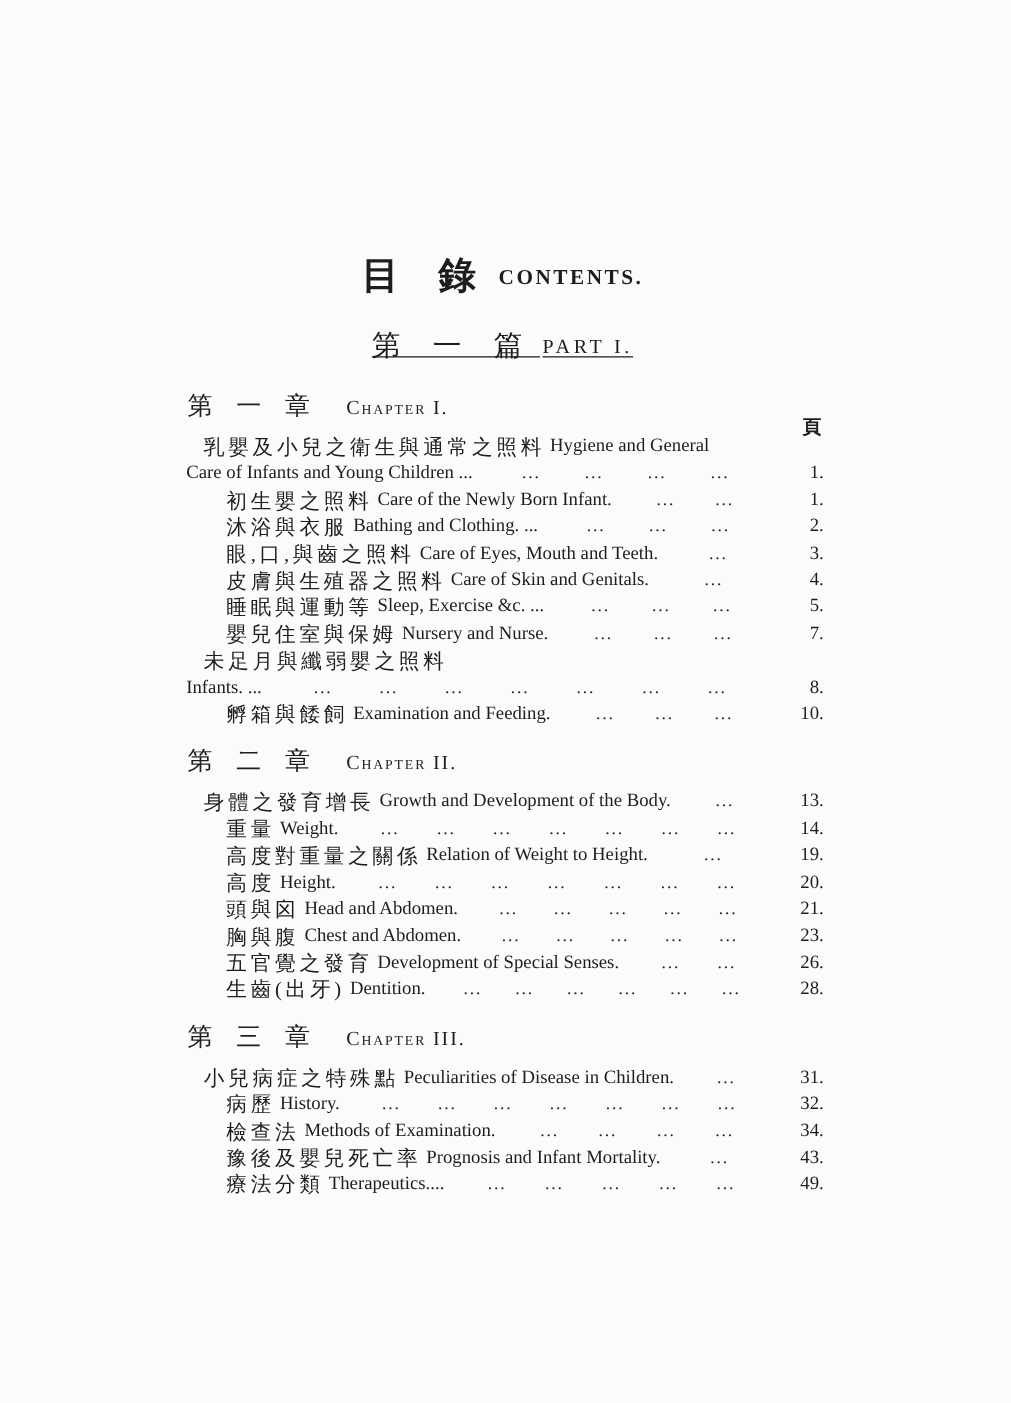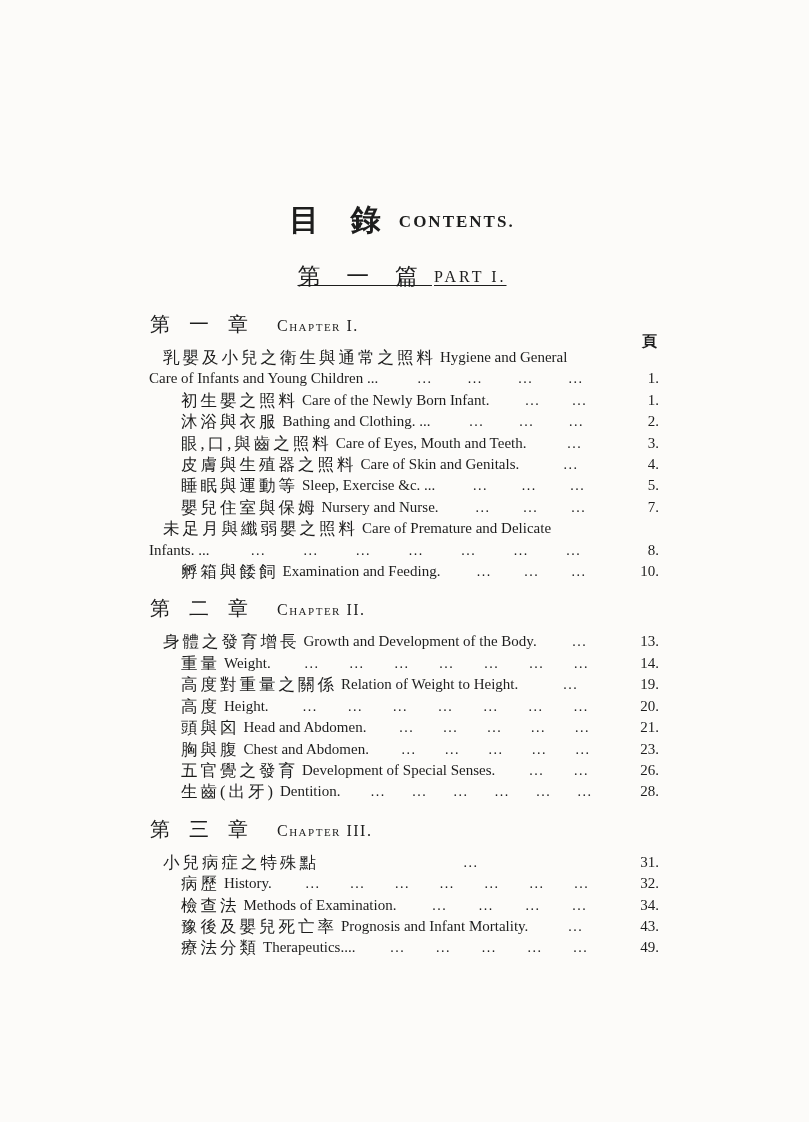--- a/index.html
+++ b/index.html
@@ -142,21 +142,20 @@
           <span class="en">Nursery and Nurse.</span>
           <span class="leaders">
             <i>...</i>
             <i>...</i>
             <i>...</i>
           </span>
           <span class="pagenum">7.</span>
         </div>
         <div class="row main">
           <span class="cjk">未足月與纖弱嬰之照料</span>
-          <span class="en">Care of Premature and Delicate</span>
           <span class="leaders"></span>
           <span class="pagenum"></span>
         </div>
         <div class="row cont">
           <span class="en">Infants. ...</span>
           <span class="leaders">
             <i>...</i>
             <i>...</i>
             <i>...</i>
             <i>...</i>
@@ -269,20 +268,21 @@
             <i>...</i>
           </span>
           <span class="pagenum">28.</span>
         </div>
         <div class="section-heading">
           <span class="heading-cjk">第 三 章</span>
           <span class="heading-en">Chapter III.</span>
         </div>
         <div class="row main">
           <span class="cjk">小兒病症之特殊點</span>
+          <span class="en">Peculiarities of Disease in Children.</span>
           <span class="leaders">
             <i>...</i>
           </span>
           <span class="pagenum">31.</span>
         </div>
         <div class="row sub">
           <span class="cjk">病歷</span>
           <span class="en">History.</span>
           <span class="leaders">
             <i>...</i>

